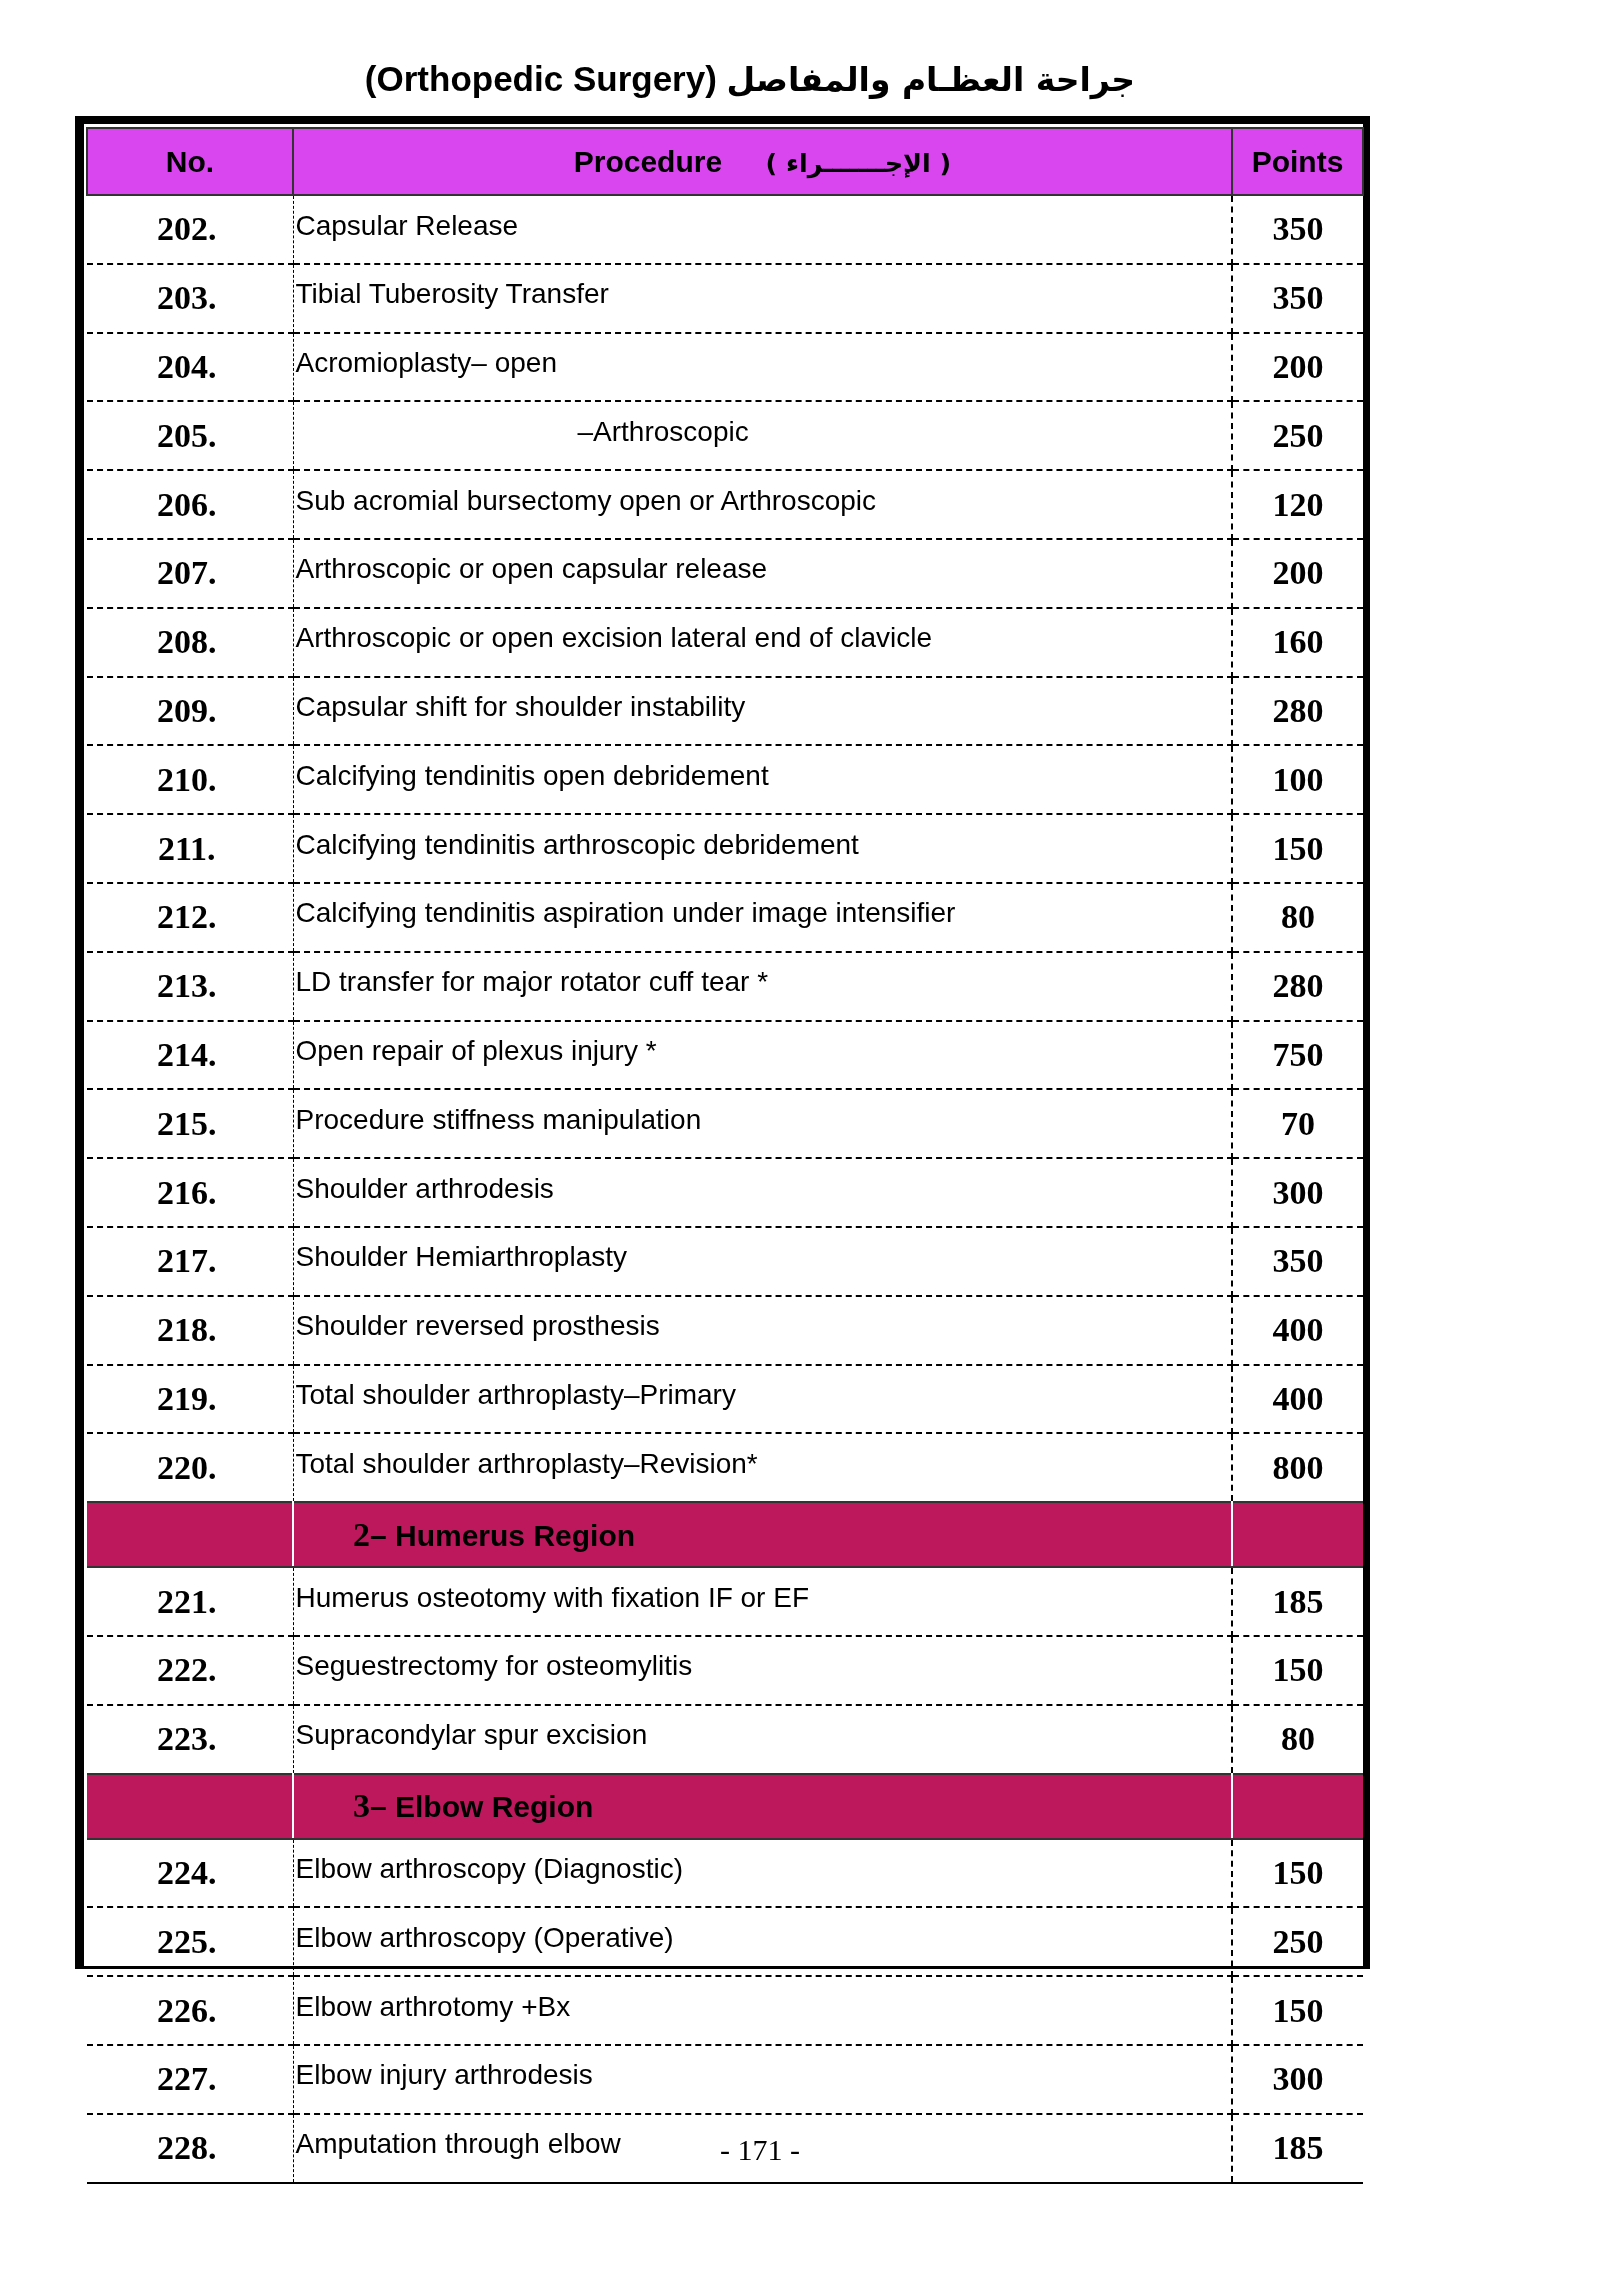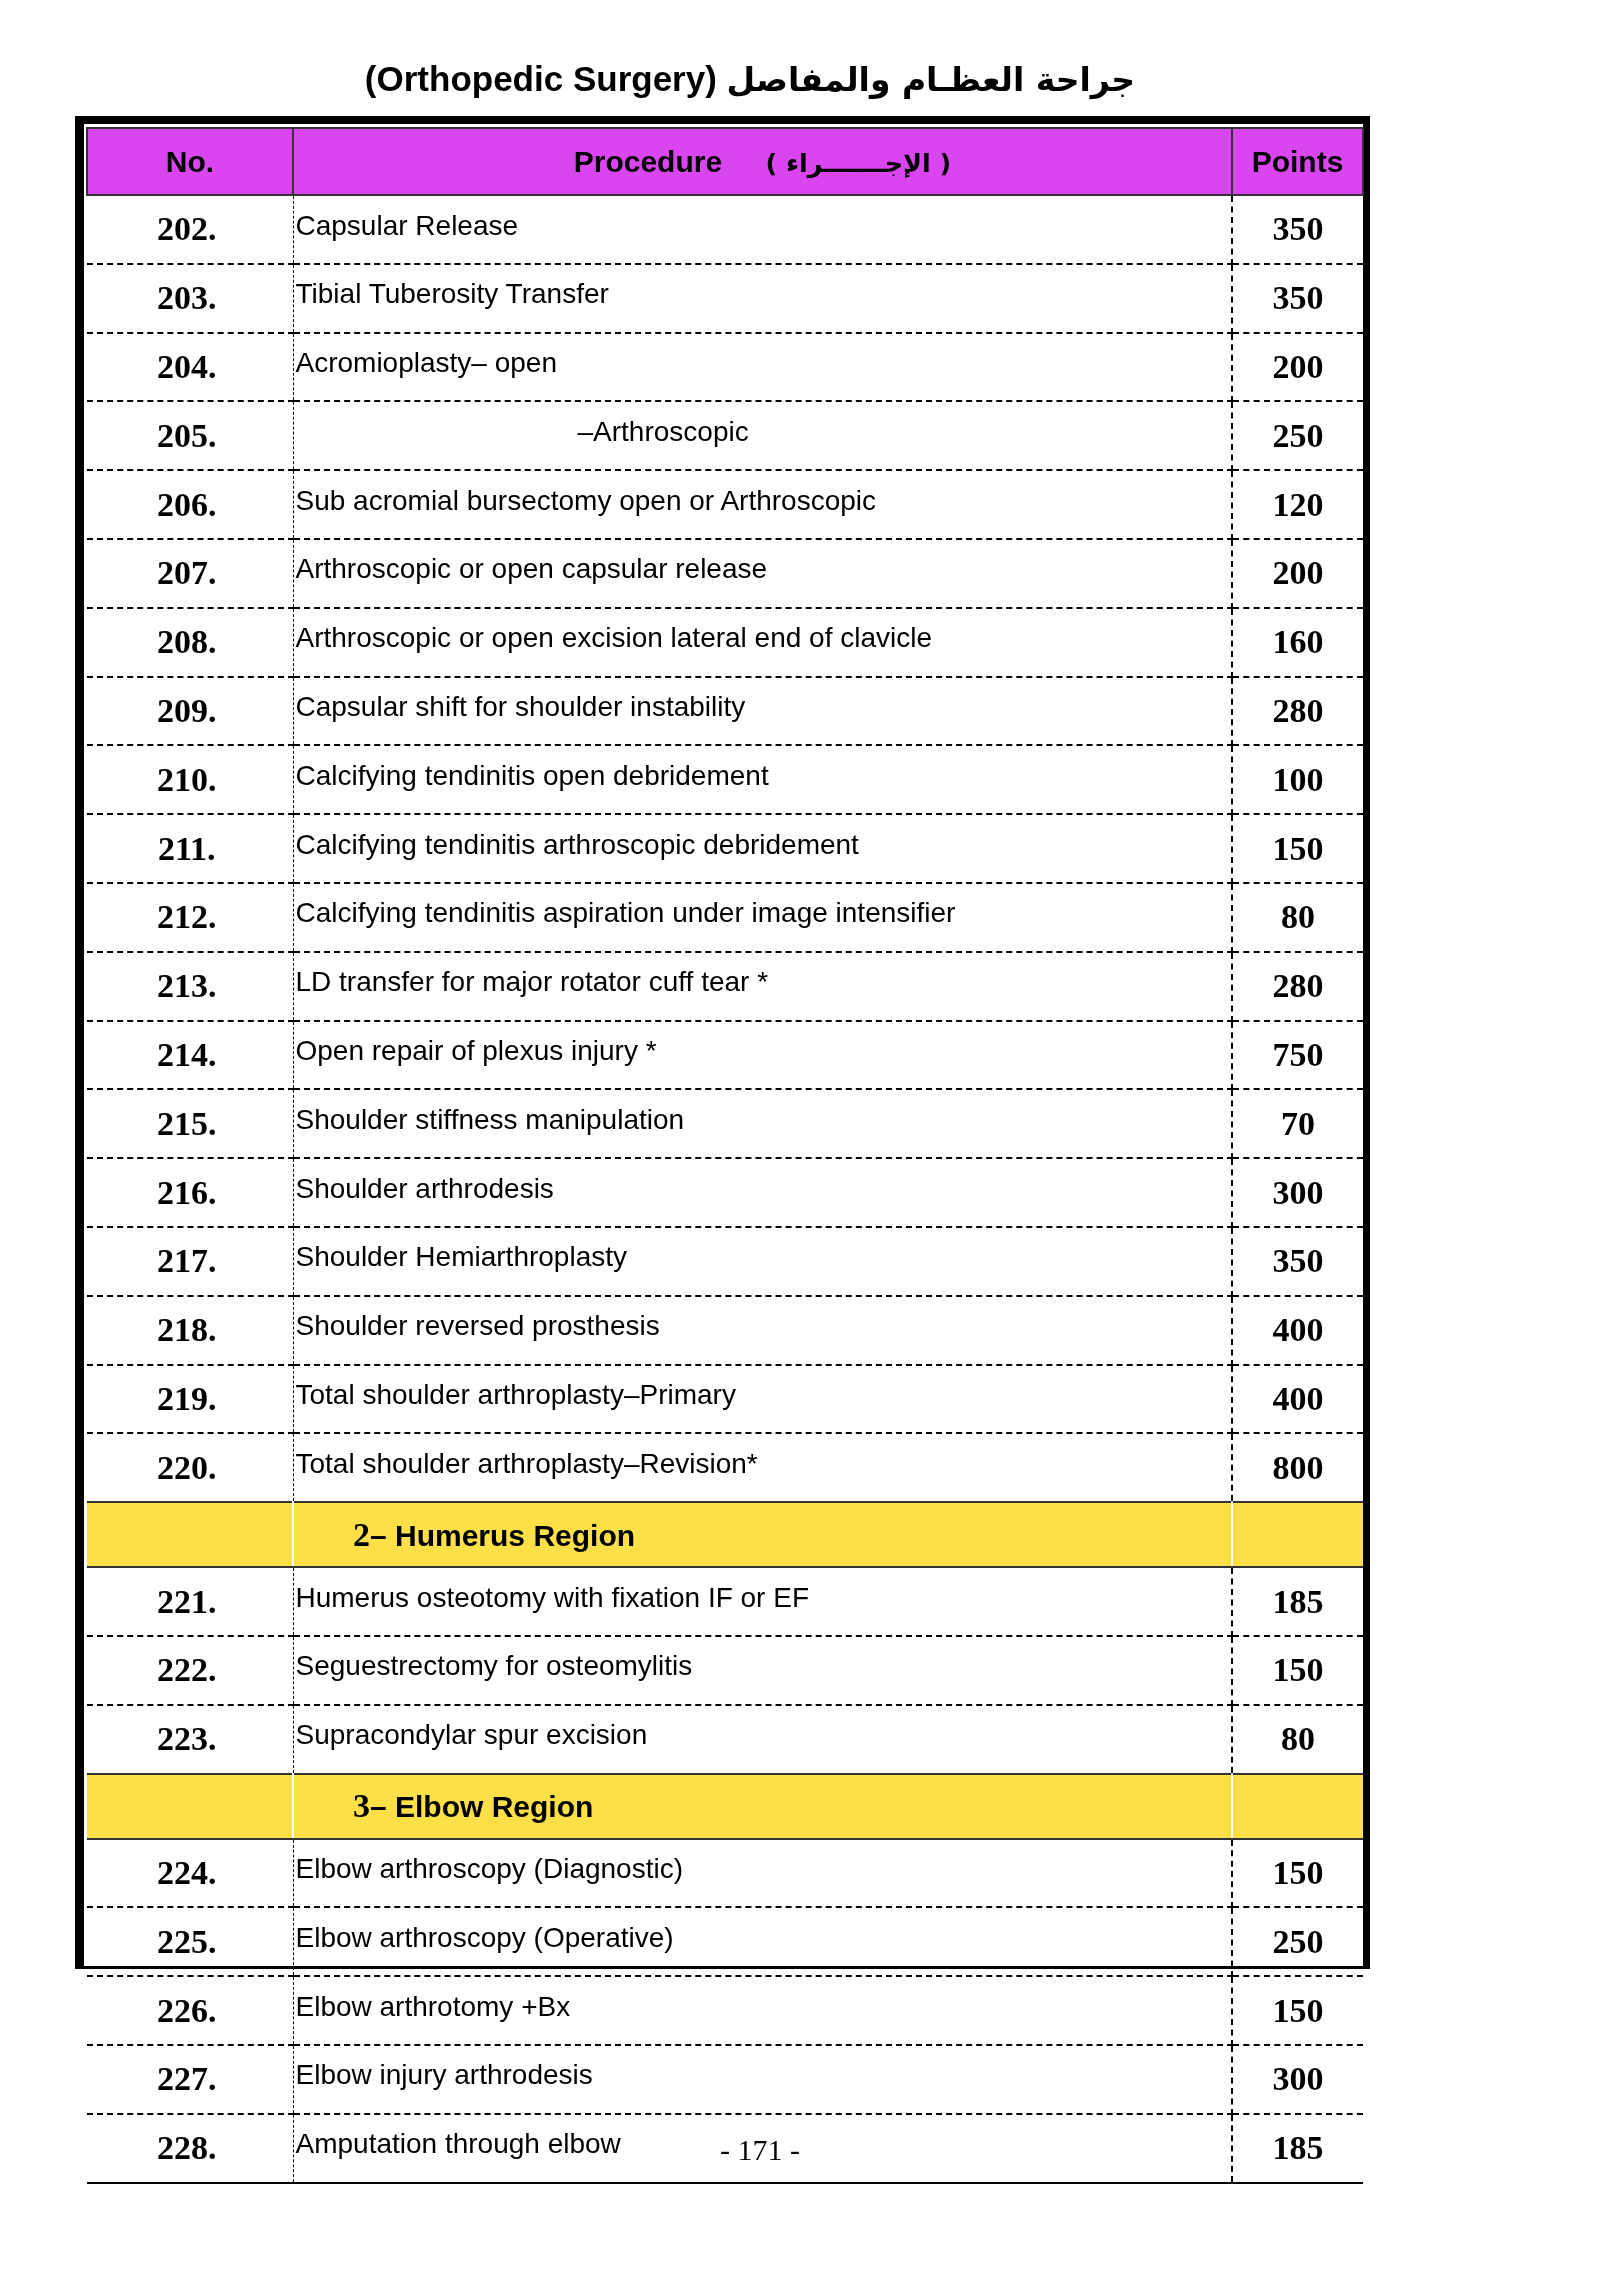--- a/index.html
+++ b/index.html
@@ -97,21 +97,21 @@
     .proc-table td.proc.indent {
       padding-left: 284px;
     }
     .proc-table td.pts {
       font-family: "Liberation Serif", serif;
       font-weight: bold;
       font-size: 34px;
       text-align: center;
     }
     .proc-table tr.section td {
-      background: #fde047;
+      background: #be185d;
       height: 63px;
       border-top: 2px solid #333;
       border-bottom: 2px solid #333;
       border-right: 2.9px solid #fff;
     }
     .proc-table tr.section td.sec-label {
       font-family: "Liberation Sans", sans-serif;
       font-weight: bold;
       font-size: 30px;
       padding-left: 59px;
@@ -222,21 +222,21 @@
         <td class="proc">LD transfer for major rotator cuff tear *</td>
         <td class="pts">280</td>
       </tr>
       <tr>
         <td class="no">214.</td>
         <td class="proc">Open repair of plexus injury *</td>
         <td class="pts">750</td>
       </tr>
       <tr>
         <td class="no">215.</td>
-        <td class="proc">Shoulder stiffness manipulation</td>
+        <td class="proc">Procedure stiffness manipulation</td>
         <td class="pts">70</td>
       </tr>
       <tr>
         <td class="no">216.</td>
         <td class="proc">Shoulder arthrodesis</td>
         <td class="pts">300</td>
       </tr>
       <tr>
         <td class="no">217.</td>
         <td class="proc">Shoulder Hemiarthroplasty</td>

